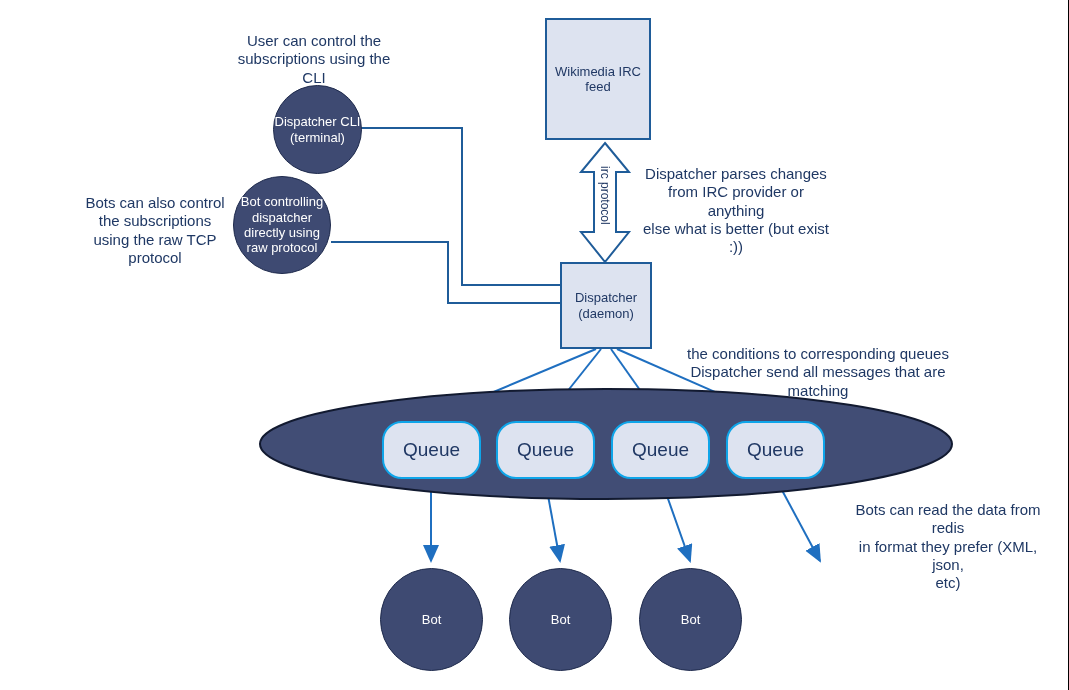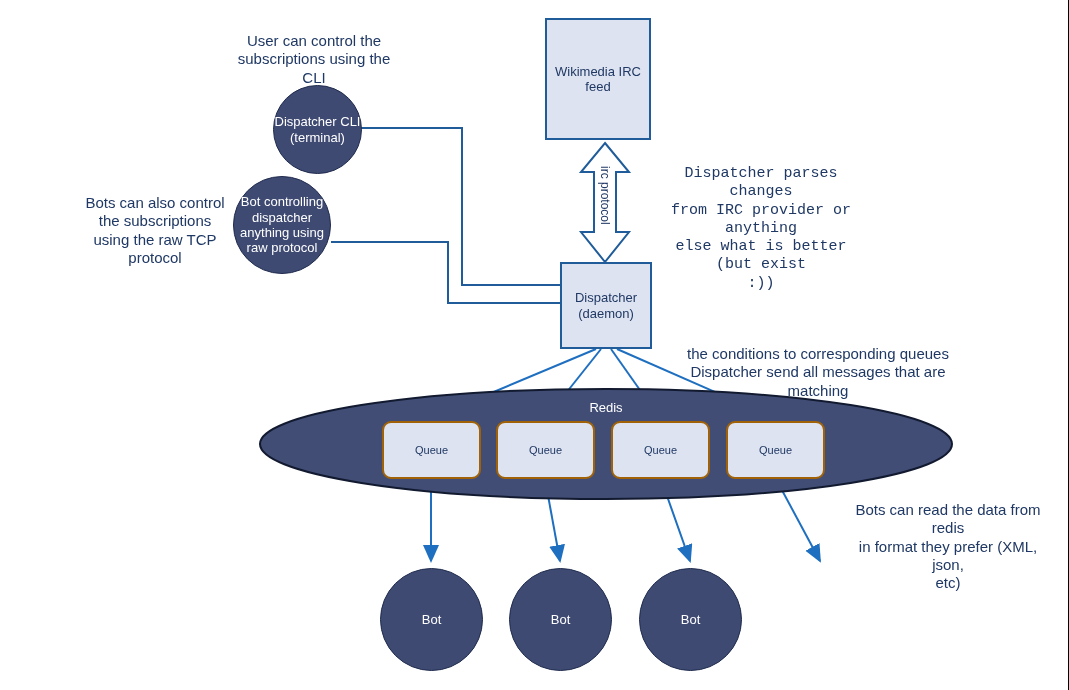--- a/index.html
+++ b/index.html
@@ -44,24 +44,24 @@
     font-size: 13px;
   }
   .box-node {
     background: #dde3f0;
     border: 2px solid #1f5c99;
     color: #203864;
     font-size: 13px;
   }
   .queue-node {
     background: #dde3f0;
-    border: 2px solid #a16207;
-    border-radius: 9px;
+    border: 2px solid #0ea5e9;
+    border-radius: 20px;
     color: #203864;
-    font-size: 11px;
+    font-size: 19px;
   }
   .annot {
     position: absolute;
     text-align: center;
     color: #1f3864;
     font-size: 15px;
     line-height: 1.22;
   }
   .redis-label {
     position: absolute;
@@ -115,21 +115,21 @@
     <div>subscriptions using the CLI</div>
   </div>
 
   <div class="annot" style="left:72px; top:194px; width:166px;">
     <div>Bots can also control</div>
     <div>the subscriptions</div>
     <div>using the raw TCP</div>
     <div>protocol</div>
   </div>
 
-  <div class="annot" style="left:666px; top:165px; width:190px;font-family:Liberation Mono, monospace;">
+  <div class="annot" style="left:641px; top:165px; width:190px;">
     <div>Dispatcher parses changes</div>
     <div>from IRC provider or anything</div>
     <div>else what is better (but exist</div>
     <div>:))</div>
   </div>
 
   <div class="annot" style="left:672px; top:345px; width:292px;">
     <div>the conditions to corresponding queues</div>
     <div>Dispatcher send all messages that are matching</div>
   </div>
@@ -154,33 +154,33 @@
     <div>
       <div>Dispatcher CLI</div>
       <div>(terminal)</div>
     </div>
   </div>
 
   <div class="node circle-node" style="left:233px; top:176px; width:98px; height:98px;">
     <div>
       <div>Bot controlling</div>
       <div>dispatcher</div>
-      <div>anything using</div>
+      <div>directly using</div>
       <div>raw protocol</div>
     </div>
   </div>
 
   <div class="node box-node" style="left:560px; top:262px; width:92px; height:87px;">
     <div>
       <div>Dispatcher</div>
       <div>(daemon)</div>
     </div>
   </div>
 
-  <div class="redis-label" style="left:566px; top:400px; width:80px;">
+  <div class="redis-label" style="left:566px; top:364px; width:80px;">
     <span>Redis</span>
   </div>
 
   <div class="node queue-node" style="left:382px; top:421px; width:99px; height:58px;">
     <span>Queue</span>
   </div>
   <div class="node queue-node" style="left:496px; top:421px; width:99px; height:58px;">
     <span>Queue</span>
   </div>
   <div class="node queue-node" style="left:611px; top:421px; width:99px; height:58px;">

